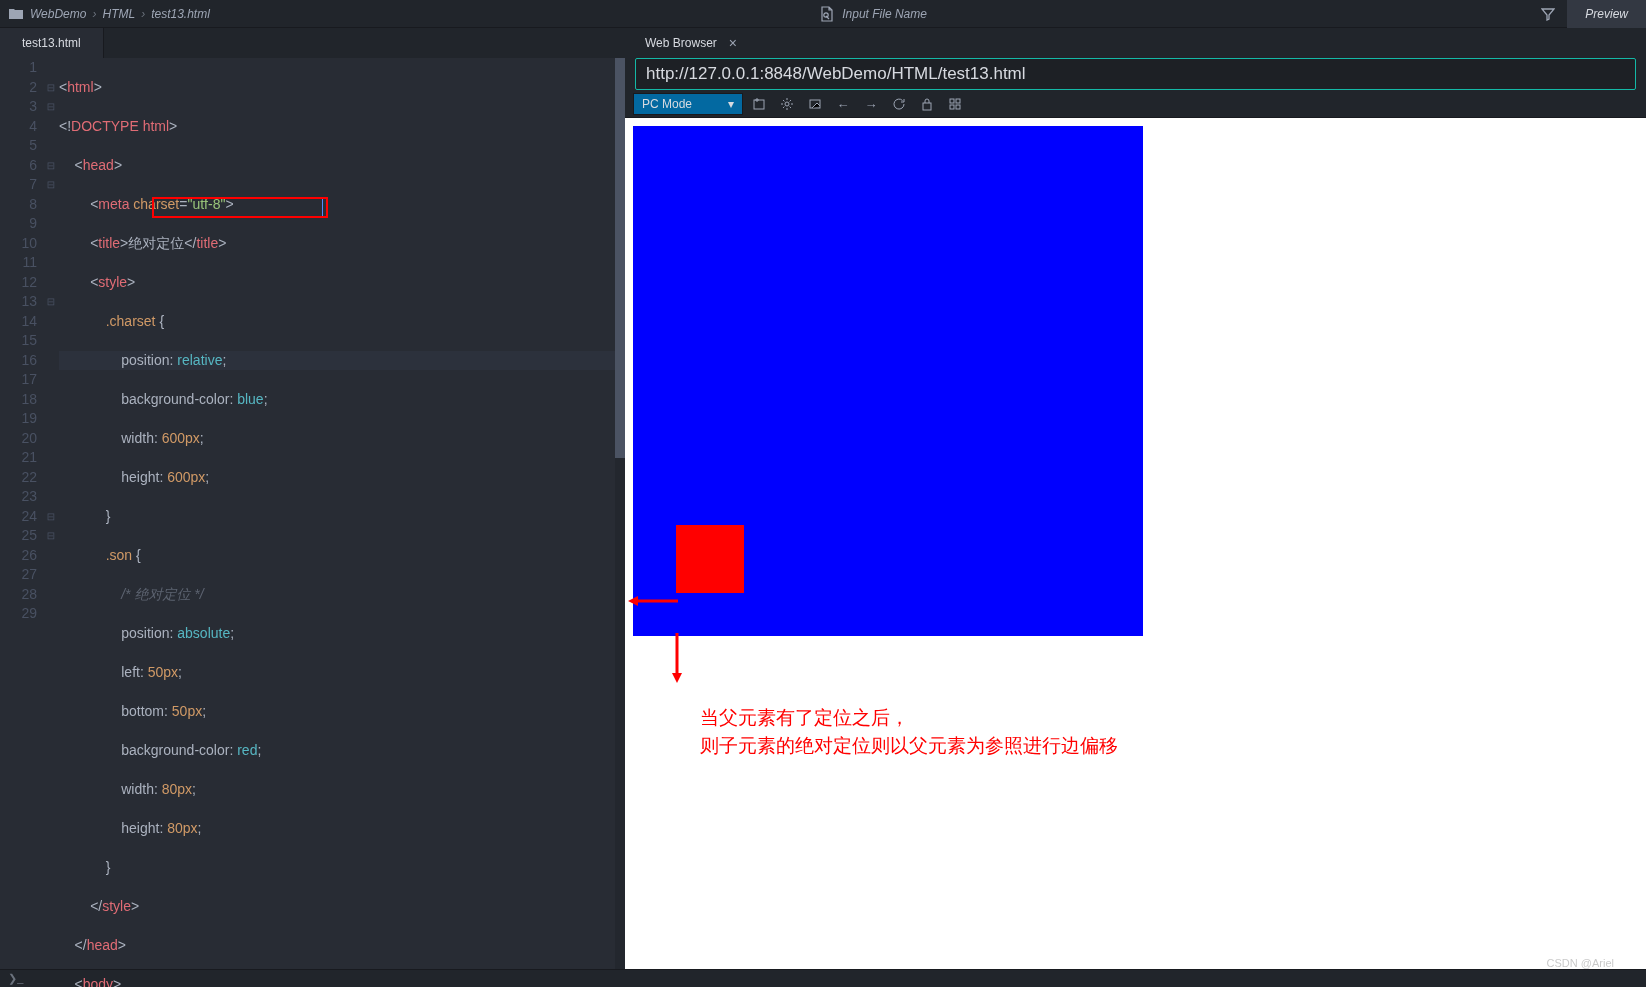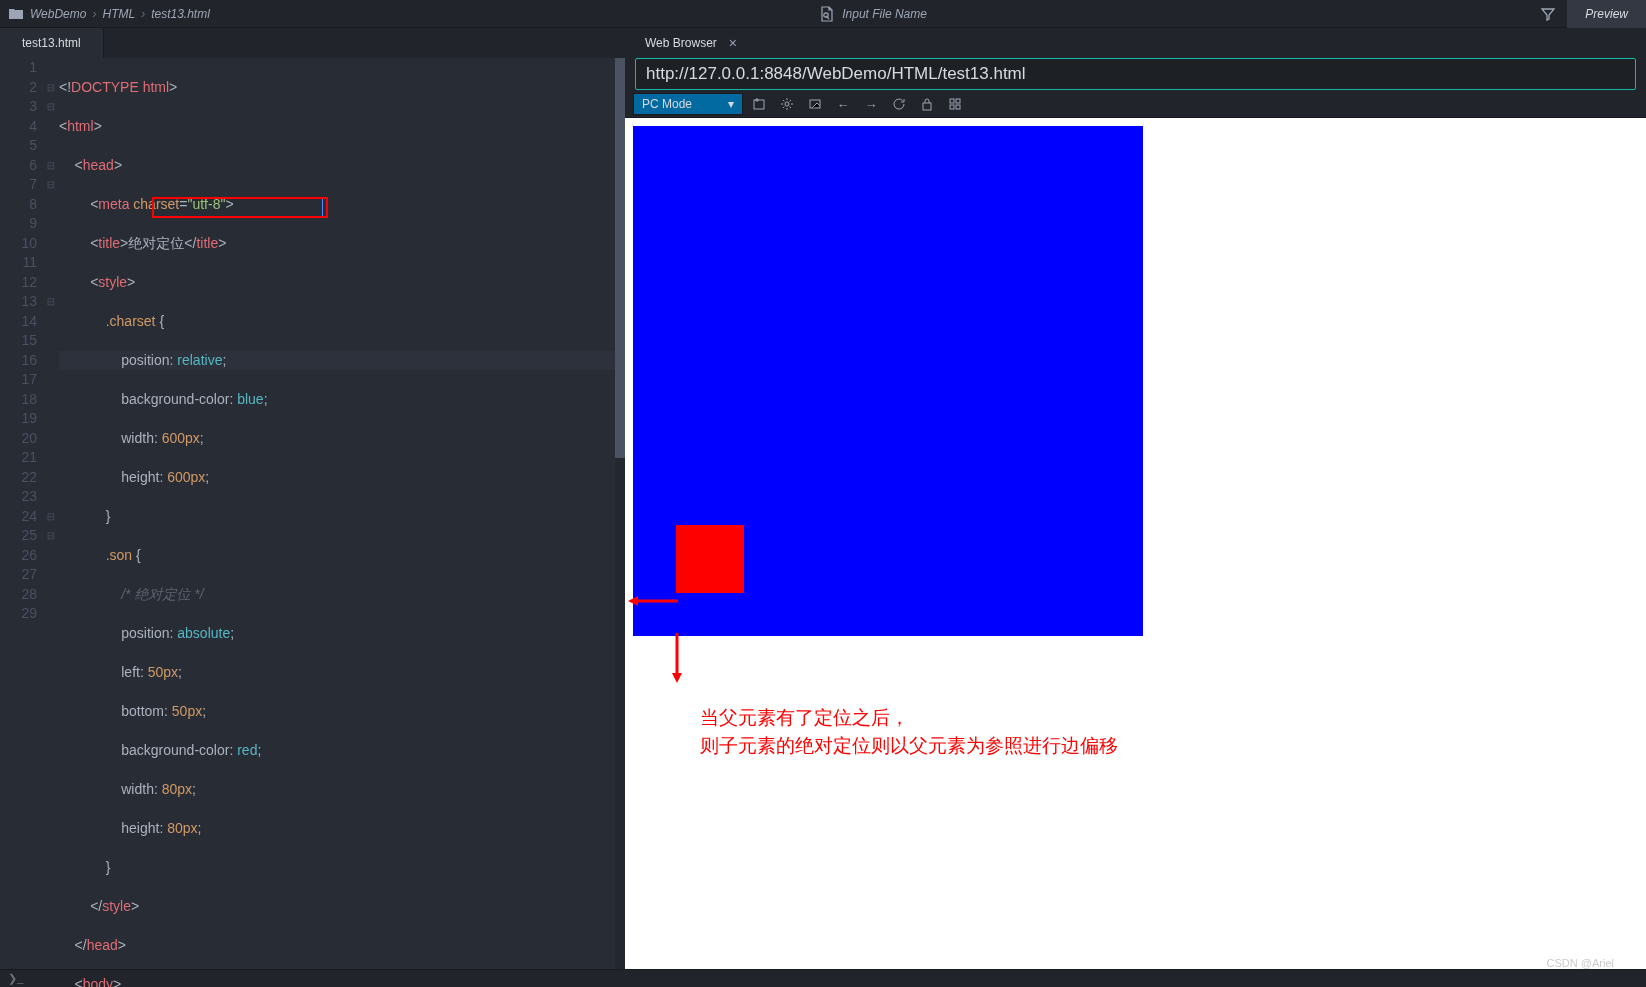--- a/index.html
+++ b/index.html
@@ -168,22 +168,22 @@
           <div class="ln"></div>
           <div class="ln"></div>
           <div class="ln">⊟</div>
           <div class="ln">⊟</div>
           <div class="ln"></div>
           <div class="ln"></div>
           <div class="ln"></div>
           <div class="ln"></div>
       </div>
       <div class="code">
+<div class="line"><span class="c-punc">&lt;</span><span class="c-tag">html</span><span class="c-punc">&gt;</span></div>
 <div class="line"><span class="c-punc">&lt;!</span><span class="c-doctype">DOCTYPE html</span><span class="c-punc">&gt;</span></div>
-<div class="line"><span class="c-punc">&lt;</span><span class="c-tag">html</span><span class="c-punc">&gt;</span></div>
 <div class="line">    <span class="c-punc">&lt;</span><span class="c-tag">head</span><span class="c-punc">&gt;</span></div>
 <div class="line">        <span class="c-punc">&lt;</span><span class="c-tag">meta </span><span class="c-attr">charset</span><span class="c-punc">=</span><span class="c-str">"utf-8"</span><span class="c-punc">&gt;</span></div>
 <div class="line">        <span class="c-punc">&lt;</span><span class="c-tag">title</span><span class="c-punc">&gt;</span><span>绝对定位</span><span class="c-punc">&lt;/</span><span class="c-tag">title</span><span class="c-punc">&gt;</span></div>
 <div class="line">        <span class="c-punc">&lt;</span><span class="c-tag">style</span><span class="c-punc">&gt;</span></div>
 <div class="line">            <span class="c-sel">.charset </span><span class="c-punc">{</span></div>
 <div class="line hl">                <span class="c-prop">position</span><span>: </span><span class="c-blue">relative</span><span>;</span></div>
 <div class="line">                <span class="c-prop">background-color</span><span>: </span><span class="c-blue">blue</span><span>;</span></div>
 <div class="line">                <span class="c-prop">width</span><span>: </span><span class="c-val">600px</span><span>;</span></div>
 <div class="line">                <span class="c-prop">height</span><span>: </span><span class="c-val">600px</span><span>;</span></div>
 <div class="line">            <span class="c-punc">}</span></div>

